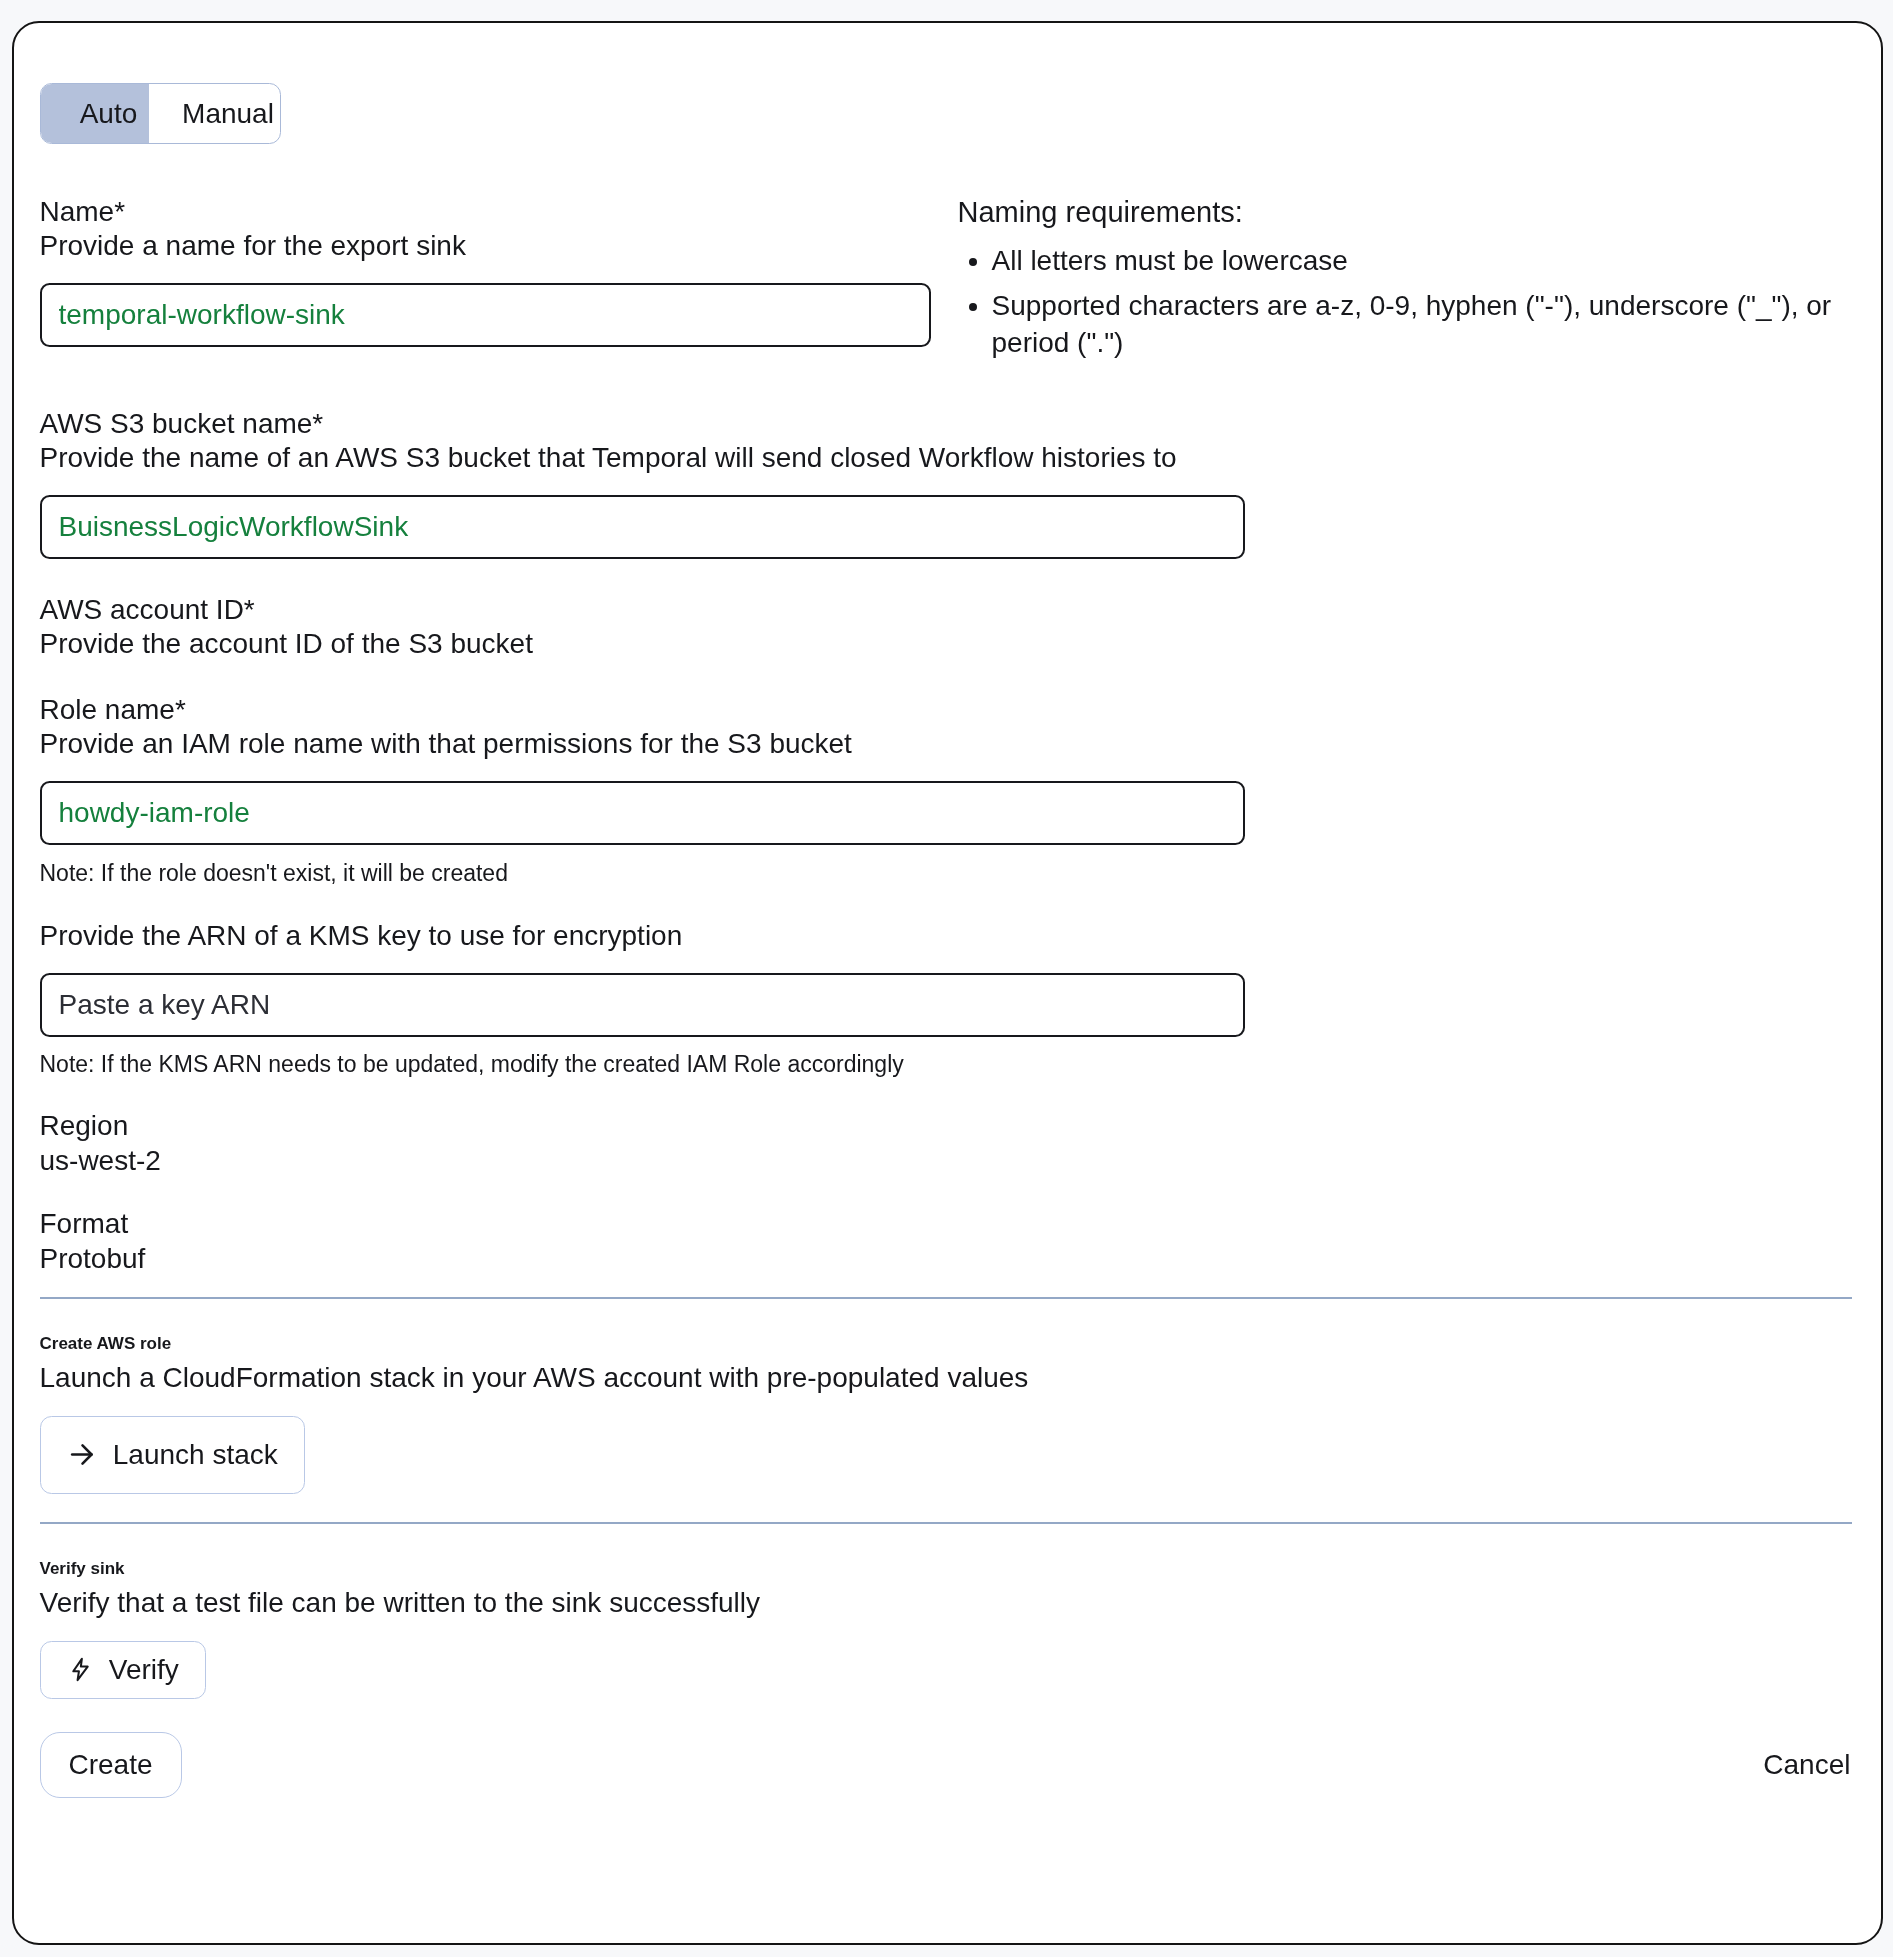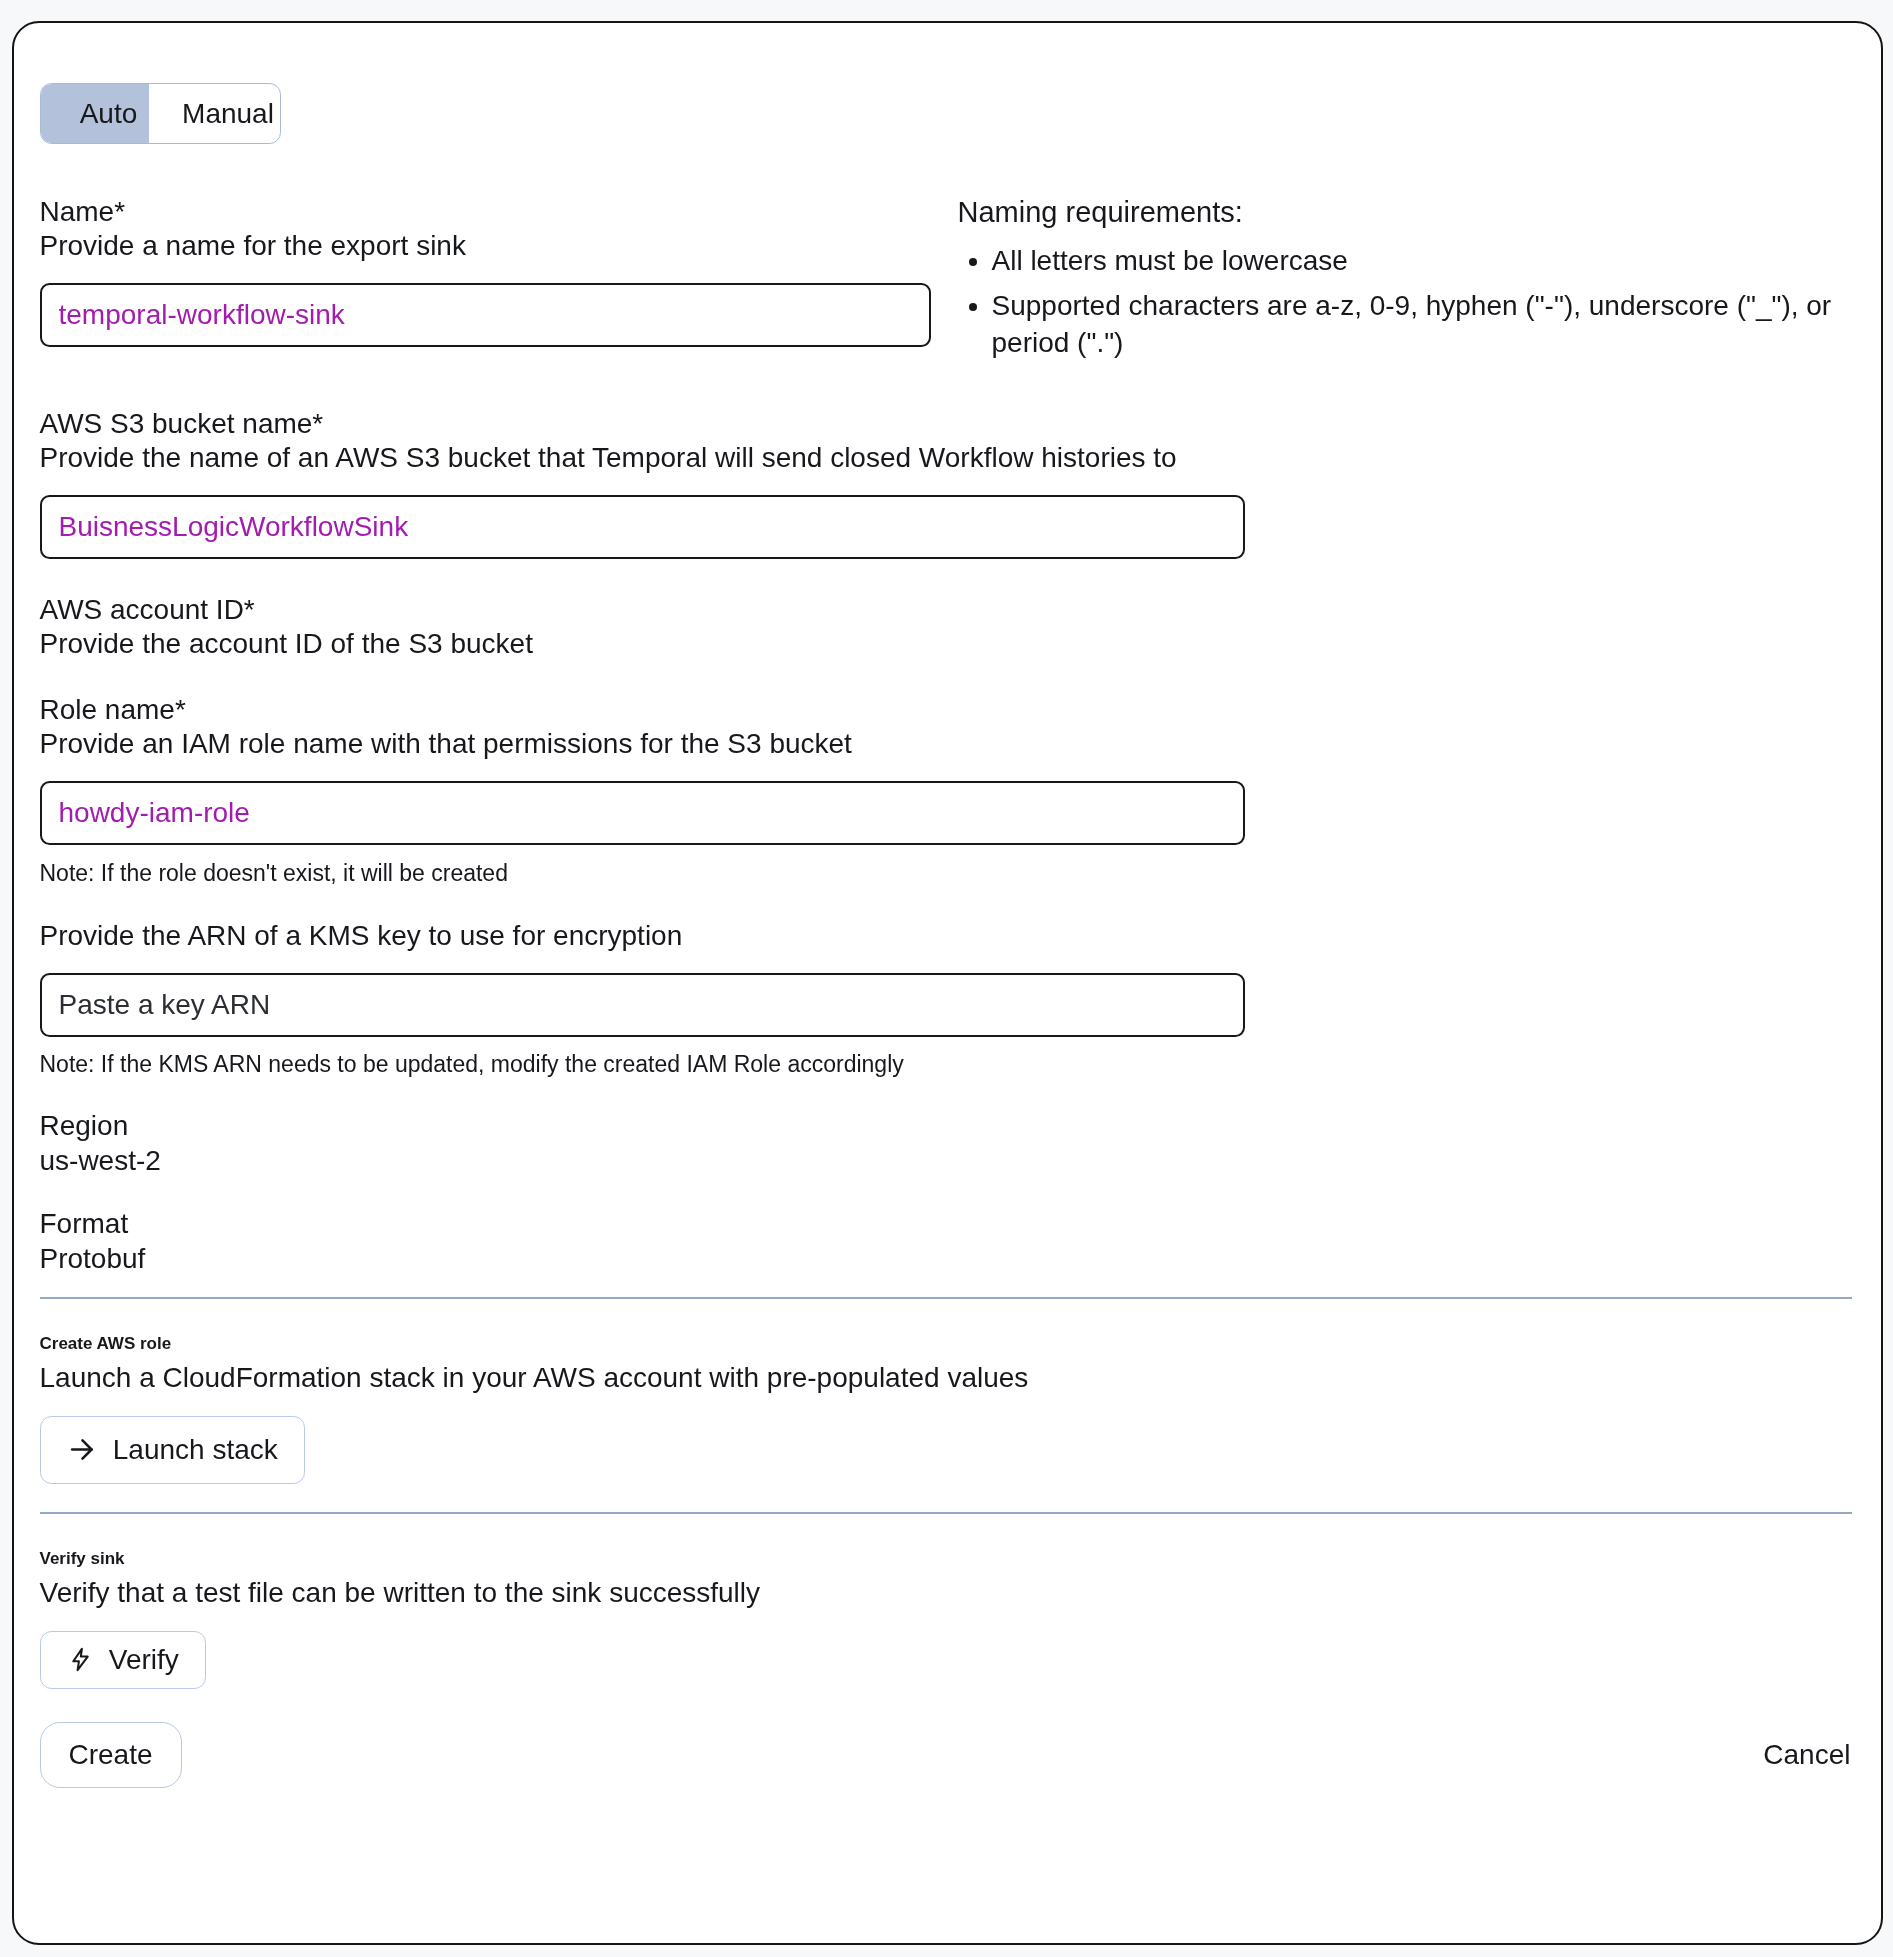--- a/index.html
+++ b/index.html
@@ -51,21 +51,21 @@
 
   .field input {
     display: block;
     margin-top: 20px;
     height: 64px;
     border: 2.4px solid #17181c;
     border-radius: 9.6px;
     padding: 0 17px;
     font-size: 28px;
     font-family: "Liberation Sans", sans-serif;
-    color: #a21caf;
+    color: #15803d;
     background: #ffffff;
     outline: none;
     width: 1205px;
   }
   .field input::placeholder { color: #2c2e35; opacity: 1; }
   .field.narrow input { width: 891px; }
 
   .mt-s3   { margin-top: 37px; }
   .mt-acct { margin-top: 34px; }
   .mt-role { margin-top: 32.5px; }
@@ -87,21 +87,21 @@
     margin-top: 21px;
   }
   .divider.d2 { margin-top: 28px; }
 
   .section-title { font-size: 17px; font-weight: 700; line-height: 34px; margin-top: 28px; }
   .section-desc  { font-size: 28px; line-height: 34px; }
 
   .btn {
     margin-top: 21px;
     display: inline-flex; align-items: center; gap: 15.3px;
-    height: 68px;
+    height: 78px;
     padding: 0 26px;
     background: #ffffff;
     border: 1.9px solid #b9c8e6;
     border-radius: 11.5px;
     font-size: 28px;
     font-family: "Liberation Sans", sans-serif;
     color: #17181c;
     cursor: pointer;
   }
   .btn svg { display: block; }

